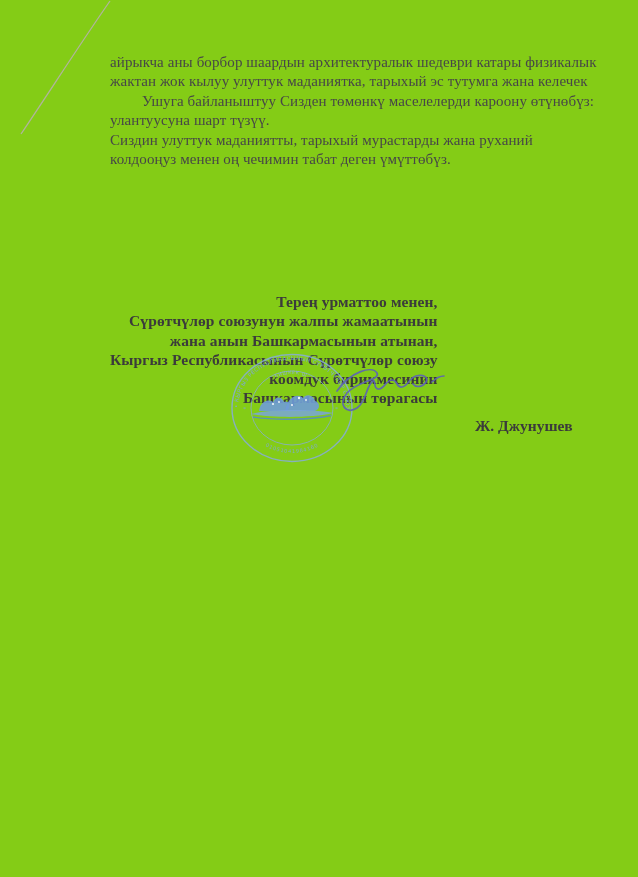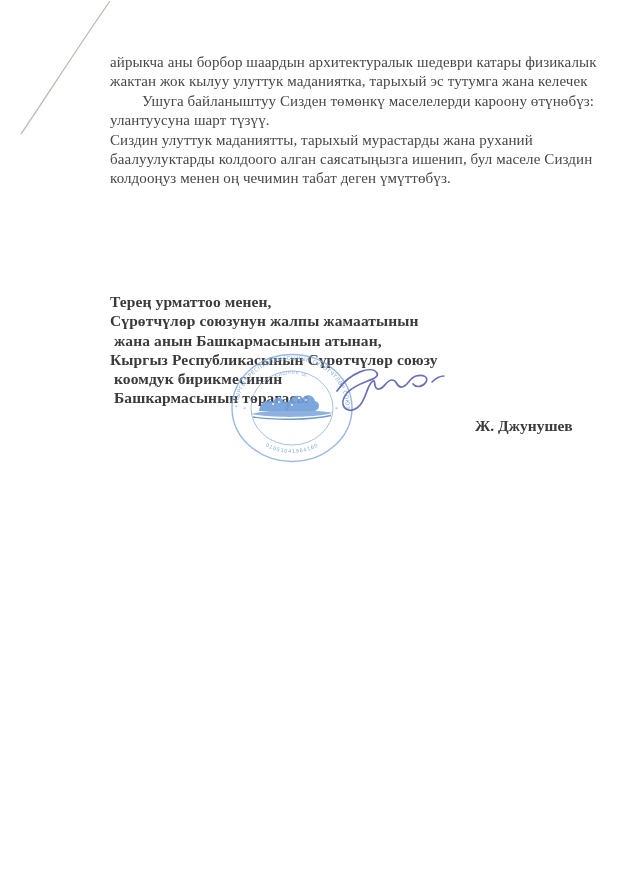--- a/index.html
+++ b/index.html
@@ -1,37 +1,37 @@
 <!DOCTYPE html>
 <html><head>
 <meta charset="utf-8">
 <style>
   html,body{margin:0;padding:0;background:#e8e8e8;}
   .page{
     position:relative;
     width:638px;height:877px;
-    background:#ffffff;
+    background:#84cc16;
     overflow:hidden;
     font-family:"Liberation Serif","DejaVu Serif",serif;
   }
   .overlay-svg{position:absolute;left:0;top:0;pointer-events:none;}
   .letter-body{
     position:absolute;left:110px;top:53px;
     font-size:15px;line-height:19.4px;color:#474747;
     white-space:nowrap;
     letter-spacing:0.1px;
   }
   .letter-body .line{height:19.4px;}
   .letter-body .indent{padding-left:32px;}
   .closing-block{
     position:absolute;left:110px;top:292px;
     font-size:15.5px;line-height:19.3px;color:#3b3b3b;
     font-weight:bold;white-space:nowrap;letter-spacing:0.1px;
   }
-  .closing-block .line{height:19.3px;}
+  .closing-block .line{height:19.3px;text-align:right;}
   .closing-block .ind{padding-left:4px;}
   .signer-name{
     position:absolute;left:475px;top:382px;
     font-size:15.5px;font-weight:bold;color:#3b3b3b;white-space:nowrap;margin-top:35px;
   }
   .stamp-svg{position:absolute;left:229px;top:347px;}
   .signature-svg{position:absolute;left:320px;top:352px;}
 </style>
 </head>
 <body>
@@ -41,21 +41,20 @@
   <svg class="overlay-svg" width="638" height="877" viewBox="0 0 638 877">
     <path d="M110,1 C84,38 48,94 21,134" fill="none" stroke="#b5b1aa" stroke-width="1.3" opacity="0.9"></path>
   </svg>
 
   <div class="letter-body">
     <div class="line">айрыкча аны борбор шаардын архитектуралык шедеври катары физикалык</div>
     <div class="line">жактан жок кылуу улуттук маданиятка, тарыхый эс тутумга жана келечек</div>
     <div class="line indent">Ушуга байланыштуу Сизден төмөнкү маселелерди кароону өтүнөбүз:</div>
     <div class="line">улантуусуна шарт түзүү.</div>
     <div class="line">Сиздин улуттук маданиятты, тарыхый мурастарды жана руханий</div>
-    <div class="line">баалуулуктарды колдоого алган саясатыңызга ишенип, бул маселе Сиздин</div>
     <div class="line">колдооңуз менен оң чечимин табат деген үмүттөбүз.</div>
   </div>
 
   <div class="closing-block">
     <div class="line">Терең урматтоо менен,</div>
     <div class="line">Сүрөтчүлөр союзунун жалпы жамаатынын</div>
     <div class="line ind">жана анын Башкармасынын атынан,</div>
     <div class="line">Кыргыз Республикасынын Сүрөтчүлөр союзу</div>
     <div class="line ind">коомдук бирикмесинин</div>
     <div class="line ind">Башкармасынын төрагасы</div>

